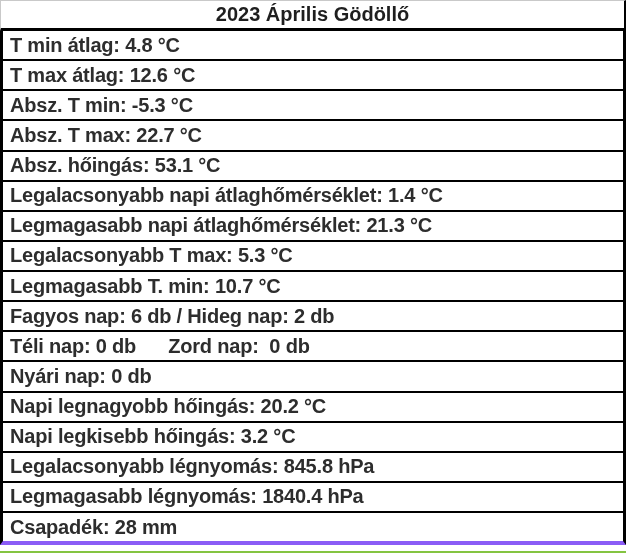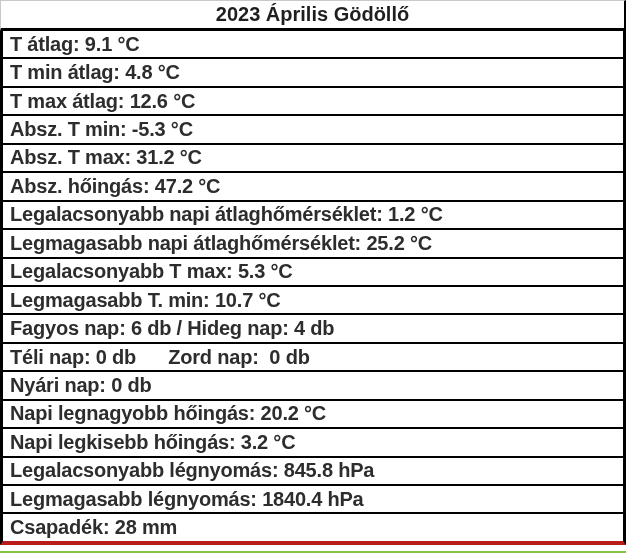--- a/index.html
+++ b/index.html
@@ -47,21 +47,21 @@
     border-left: 3px solid #000000;
     border-right: 3px solid #000000;
     border-bottom: 2px solid #000000;
     display: flex;
     align-items: center;
     padding-left: 7px;
     font-size: 20px;
     letter-spacing: -0.2px;
   }
   .row:last-child {
-    border-bottom: 4px solid #b91c1c;
+    border-bottom: 4px solid #8b5cf6;
   }
   .row .label {
     white-space: pre-wrap;
   }
   .accent-line {
     position: absolute;
     left: 0;
     bottom: 0;
     width: 626px;
     height: 2px;
@@ -70,51 +70,48 @@
 </style>
 </head>
 <body>
 
 <div class="screenshot">
   <div class="table">
     <div class="header-row">
       <span>2023 Április Gödöllő</span>
     </div>
     <div class="row">
-        <span class="label">T átlag: 9.1 °C</span>
-      </div>
-    <div class="row">
         <span class="label">T min átlag: 4.8 °C</span>
       </div>
     <div class="row">
         <span class="label">T max átlag: 12.6 °C</span>
       </div>
     <div class="row">
         <span class="label">Absz. T min: -5.3 °C</span>
       </div>
     <div class="row">
-        <span class="label">Absz. T max: 31.2 °C</span>
+        <span class="label">Absz. T max: 22.7 °C</span>
       </div>
     <div class="row">
-        <span class="label">Absz. hőingás: 47.2 °C</span>
+        <span class="label">Absz. hőingás: 53.1 °C</span>
       </div>
     <div class="row">
-        <span class="label">Legalacsonyabb napi átlaghőmérséklet: 1.2 °C</span>
+        <span class="label">Legalacsonyabb napi átlaghőmérséklet: 1.4 °C</span>
       </div>
     <div class="row">
-        <span class="label">Legmagasabb napi átlaghőmérséklet: 25.2 °C</span>
+        <span class="label">Legmagasabb napi átlaghőmérséklet: 21.3 °C</span>
       </div>
     <div class="row">
         <span class="label">Legalacsonyabb T max: 5.3 °C</span>
       </div>
     <div class="row">
         <span class="label">Legmagasabb T. min: 10.7 °C</span>
       </div>
     <div class="row">
-        <span class="label">Fagyos nap: 6 db / Hideg nap: 4 db</span>
+        <span class="label">Fagyos nap: 6 db / Hideg nap: 2 db</span>
       </div>
     <div class="row">
         <span class="label">Téli nap: 0 db      Zord nap:  0 db</span>
       </div>
     <div class="row">
         <span class="label">Nyári nap: 0 db</span>
       </div>
     <div class="row">
         <span class="label">Napi legnagyobb hőingás: 20.2 °C</span>
       </div>

